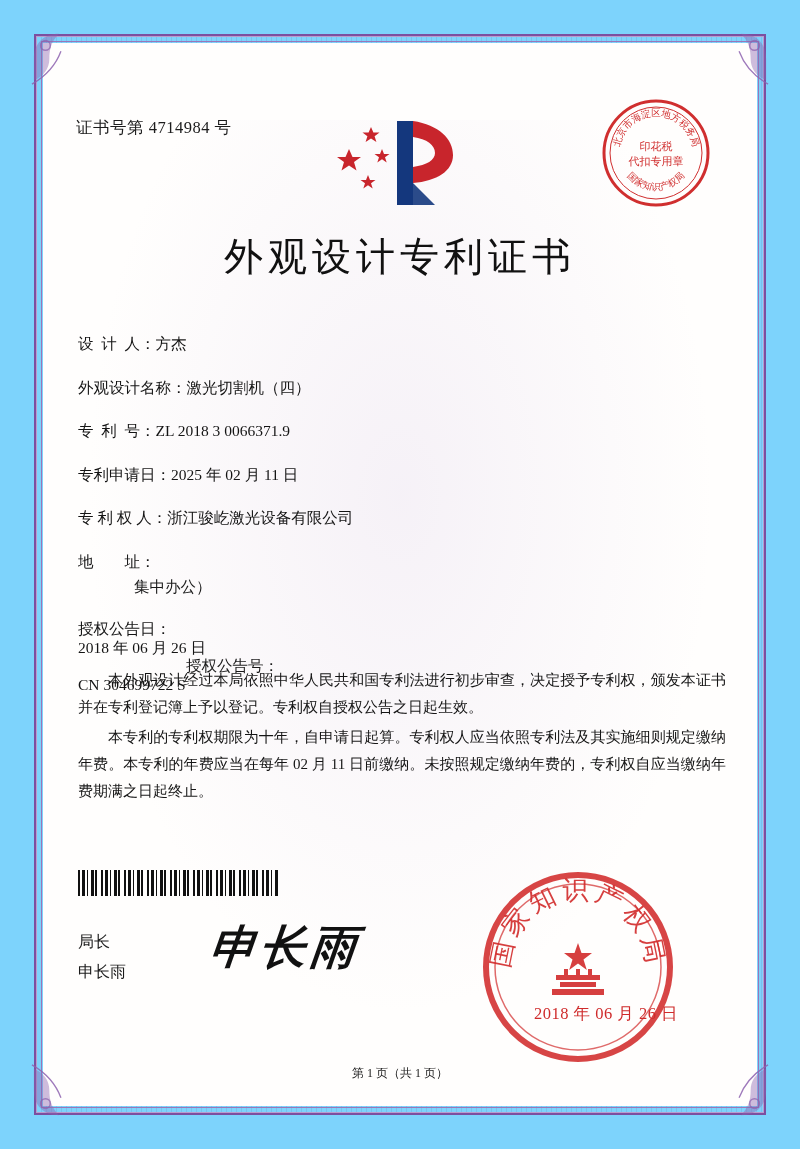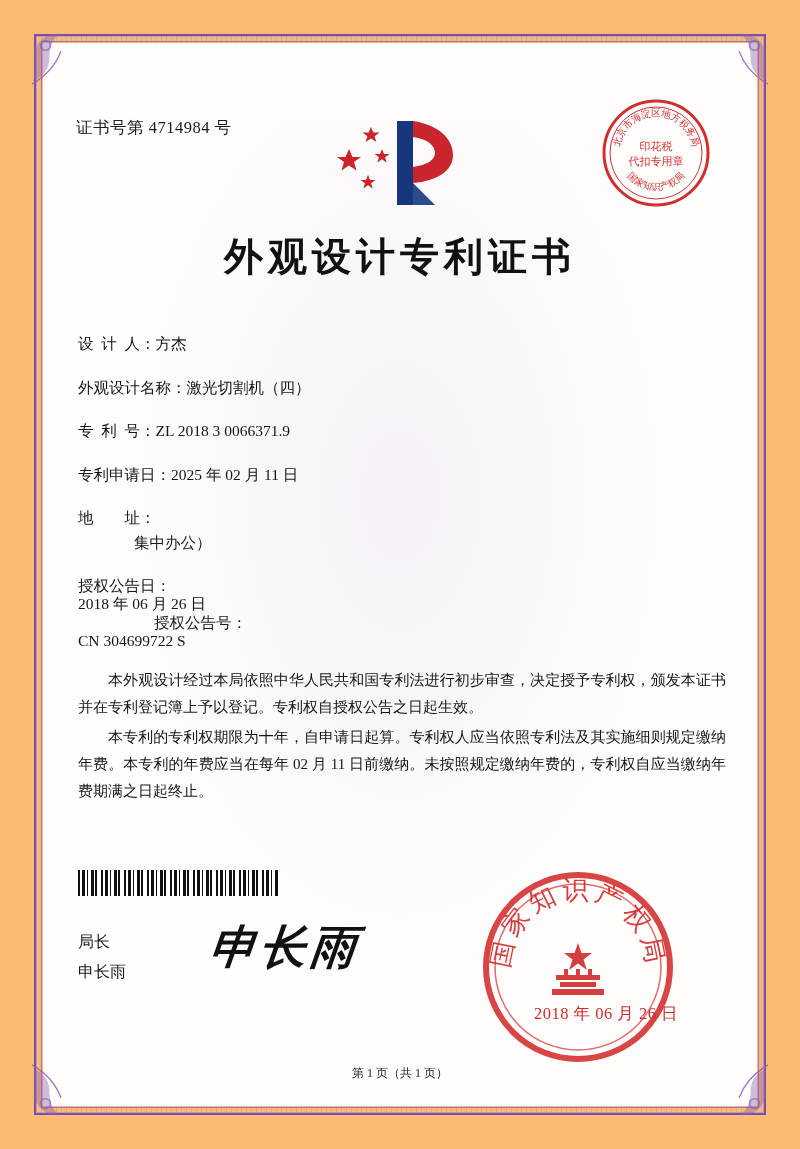--- a/index.html
+++ b/index.html
@@ -13,21 +13,21 @@
     font-family: "Liberation Serif", "DejaVu Serif", serif;
     color: #1a1a1a;
     position: relative;
     overflow: hidden;
   }
 
   
   .page {
     position: absolute;
     inset: 0;
-    background: #fdba74;
+    background: #7dd3fc;
     padding-left: 19px;
   }
   .guilloche-outer {
     position: absolute;
     left: 34px;
     top: 34px;
     right: 34px;
     bottom: 34px;
     border: 2px solid #7c4fa0;
     box-shadow: inset 0 0 0 1px #b99ccd;
@@ -119,21 +119,21 @@
     height: 120px;
   }
 
   .doc-title {
     position: absolute;
     left: 0;
     right: 0;
     top: 175px;
     text-align: center;
     font-size: 39px;
-    font-weight: 700;
+    font-weight: 400;
     letter-spacing: 5px;
     color: #111;
     font-family: "Liberation Serif", "DejaVu Serif", serif;
   }
 
   .fields {
     position: absolute;
     left: 18px;
     right: 10px;
     top: 280px;
@@ -152,21 +152,21 @@
   }
   .field .val {
     flex: 1 1 auto;
     color: #141414;
   }
   .field.split {
     justify-content: flex-start;
     flex-direction: column;
   }
   .field .right-group {
-    margin-left: 76px;
+    margin-left: 108px;
     white-space: pre;
   }
   .addr-second {
     margin-left: 56px;
     margin-top: 6px;
   }
 
   .paras {
     position: absolute;
     left: 18px;
@@ -325,20 +325,24 @@
       <div class="field">
         <span class="lbl">专  利  号：</span>
         <span class="val">ZL 2018 3 0066371.9</span>
       </div>
 
       <div class="field">
         <span class="lbl">专利申请日：</span>
         <span class="val">2025 年 02 月 11 日</span>
       </div>
 
+      <div class="field">
+        <span class="lbl">专 利 权 人：</span>
+        <span class="val">浙江骏屹激光设备有限公司</span>
+      </div>
 
       <div>
         <div class="field" style="margin-bottom:0;">
           <span class="lbl">地        址：</span>
         </div>
         <div class="addr-second">集中办公）</div>
       </div>
 
       <div class="field split" style="margin-top:24px;">
         <span class="lbl">授权公告日：</span>

